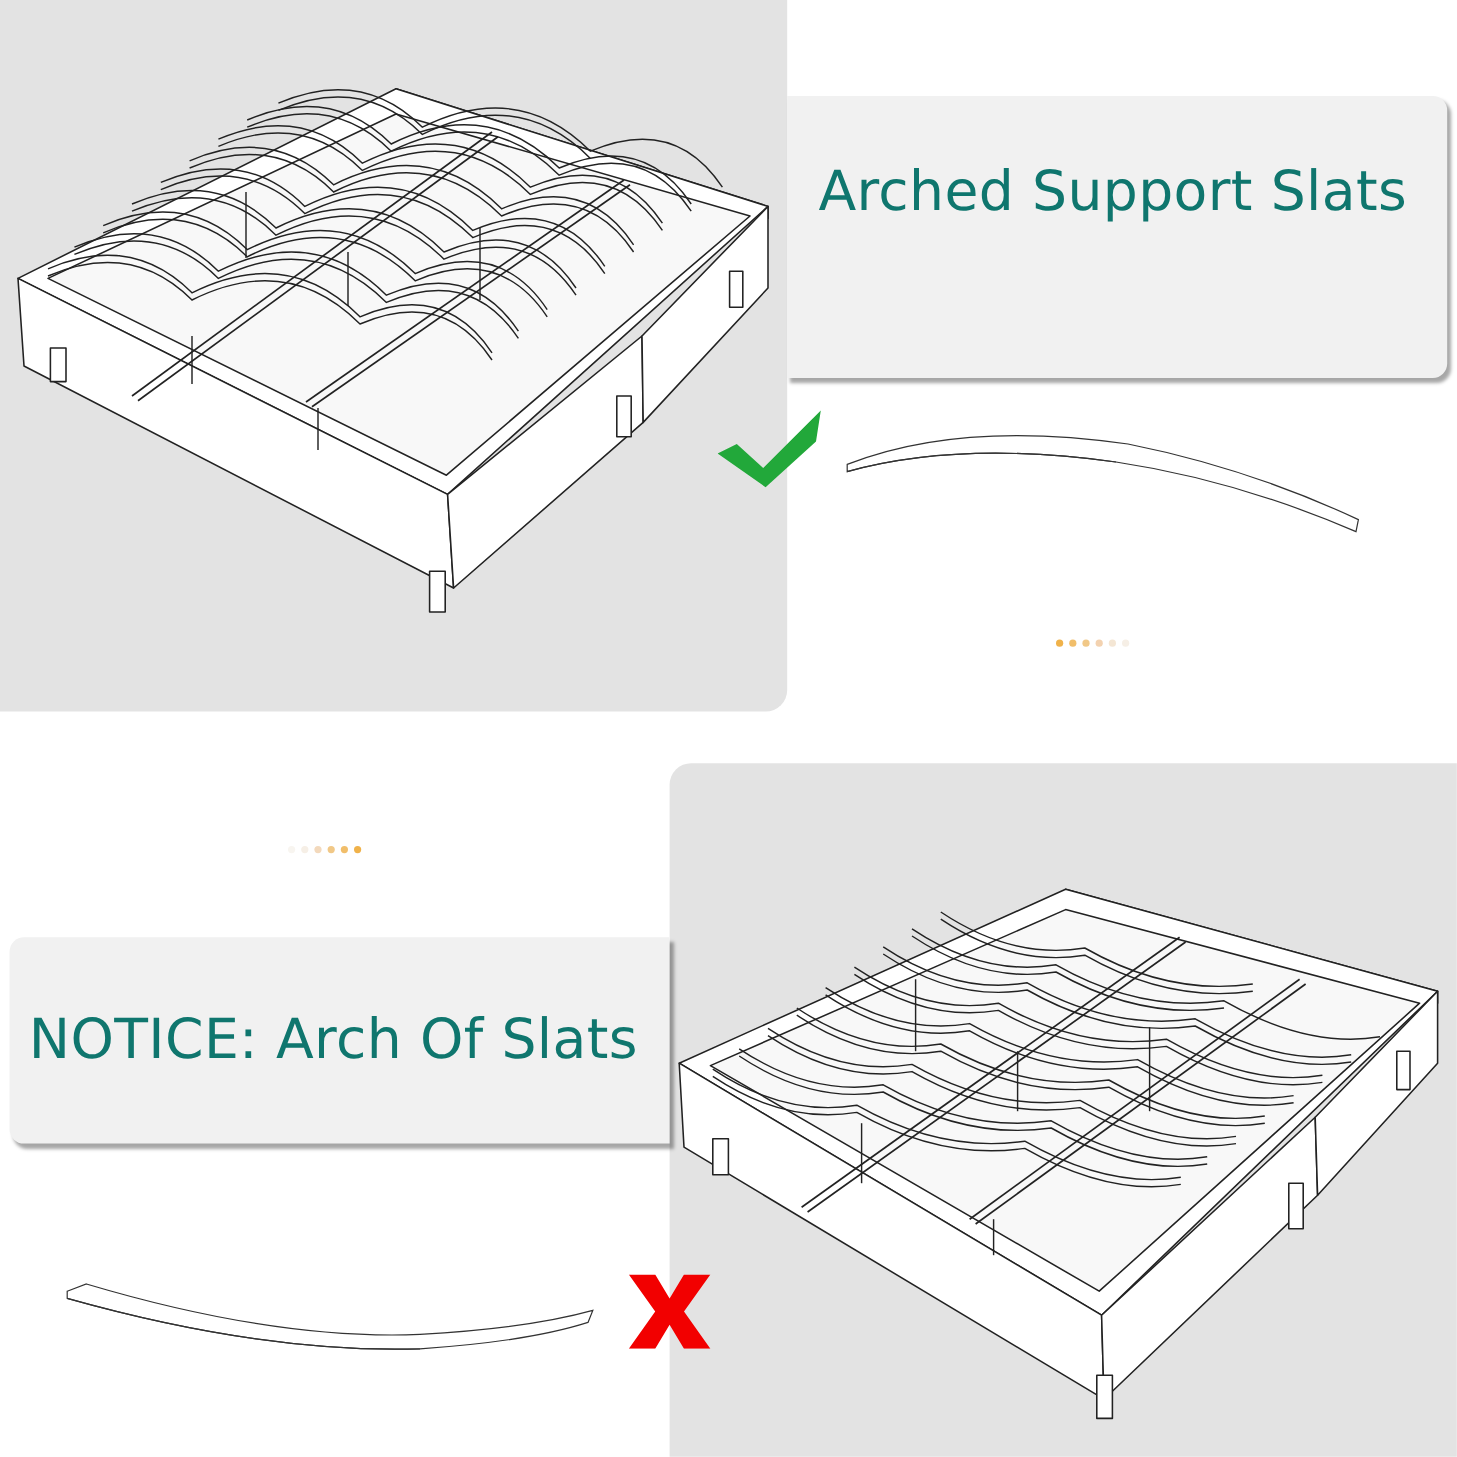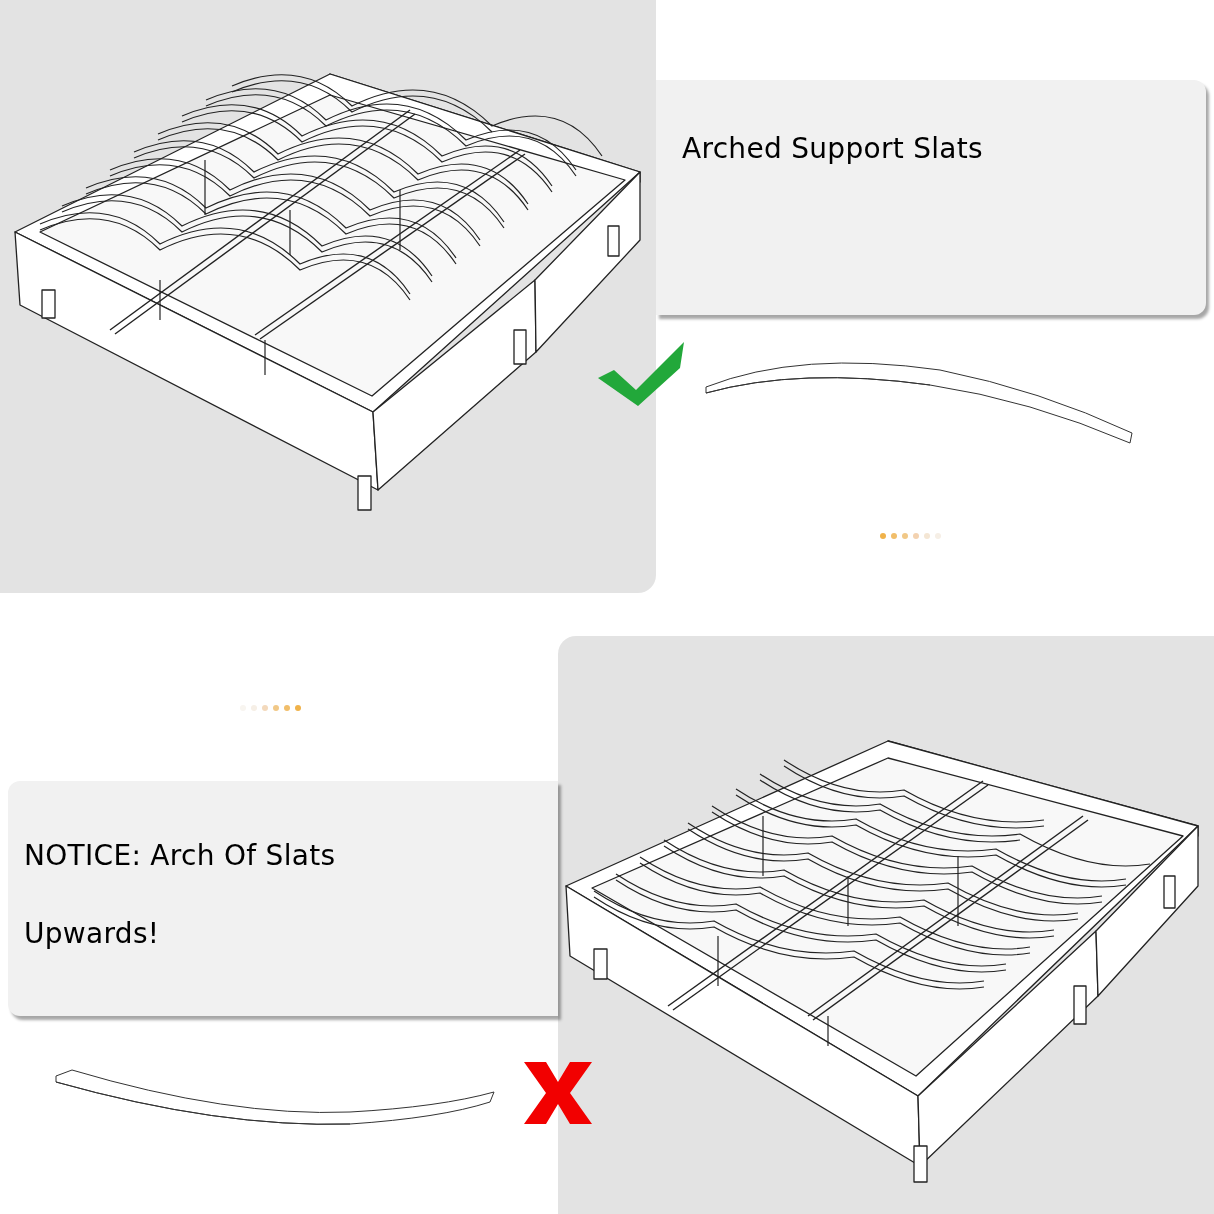--- a/index.html
+++ b/index.html
@@ -2,22 +2,22 @@
 <html><head>
 <meta charset="utf-8">
 <style>
   html,body{margin:0;padding:0;background:#ffffff;}
   body{width:1214px;height:1214px;position:relative;overflow:hidden;font-family:"DejaVu Sans",sans-serif;}
   .panel-gray{position:absolute;background:#e3e3e3;}
   #top-panel{left:0;top:0;width:656px;height:593px;border-bottom-right-radius:18px;}
   #bottom-panel{left:558px;top:636px;width:656px;height:578px;border-top-left-radius:18px;}
   .caption{position:absolute;background:#f1f1f1;box-shadow:3px 4px 3px rgba(0,0,0,0.35);}
   #caption-top{left:656px;top:80px;width:550px;height:235px;border-radius:0 12px 12px 0;}
-  #caption-bottom{left:8px;top:781px;width:550px;height:235px;border-radius:12px 0 0 12px;}
-  .caption-line{position:absolute;left:26px;font-size:28px;color:#000000;white-space:nowrap;letter-spacing:0.3px;}
+  #caption-bottom{left:8px;top:781px;width:550px;height:172px;border-radius:12px 0 0 12px;}
+  .caption-line{position:absolute;left:26px;font-size:46px;color:#0f766e;white-space:nowrap;letter-spacing:0.3px;}
   #caption-top .caption-line.l1{top:52px;}
   #caption-top .caption-line.l2{top:128px;}
   #caption-bottom .caption-line{left:16px;}
   #caption-bottom .caption-line.l1{top:58px;}
   #caption-bottom .caption-line.l2{top:136px;}
   .abs{position:absolute;}
   .dots{position:absolute;display:flex;gap:5px;}
   .dot{width:6px;height:6px;border-radius:50%;}
 </style>
 </head>
@@ -152,21 +152,20 @@
       <line x1="270" y1="380" x2="270" y2="410"></line>
       <line x1="290" y1="240" x2="290" y2="290"></line>
       <line x1="400" y1="220" x2="400" y2="290"></line>
       <line x1="205" y1="180" x2="205" y2="240"></line>
     </g>
   </svg>
 </div>
 
 <div id="caption-bottom" class="caption">
   <div class="caption-line l1">NOTICE: Arch Of Slats</div>
-  <div class="caption-line l2">Upwards!</div>
 </div>
 
 <svg class="abs" style="left:50px;top:1062px" width="450" height="70">
   <g fill="#fff" stroke="#333" stroke-width="1">
     <path d="M6,14 L22,8 Q180,55 300,50 Q390,45 444,30 L440,40 Q390,56 300,62 Q170,66 6,20 Z"></path>
     <path d="M6,20 Q170,66 300,62" fill="none"></path>
   </g>
 </svg>
 
 <svg class="abs" style="left:522px;top:1062px" width="72" height="62">

